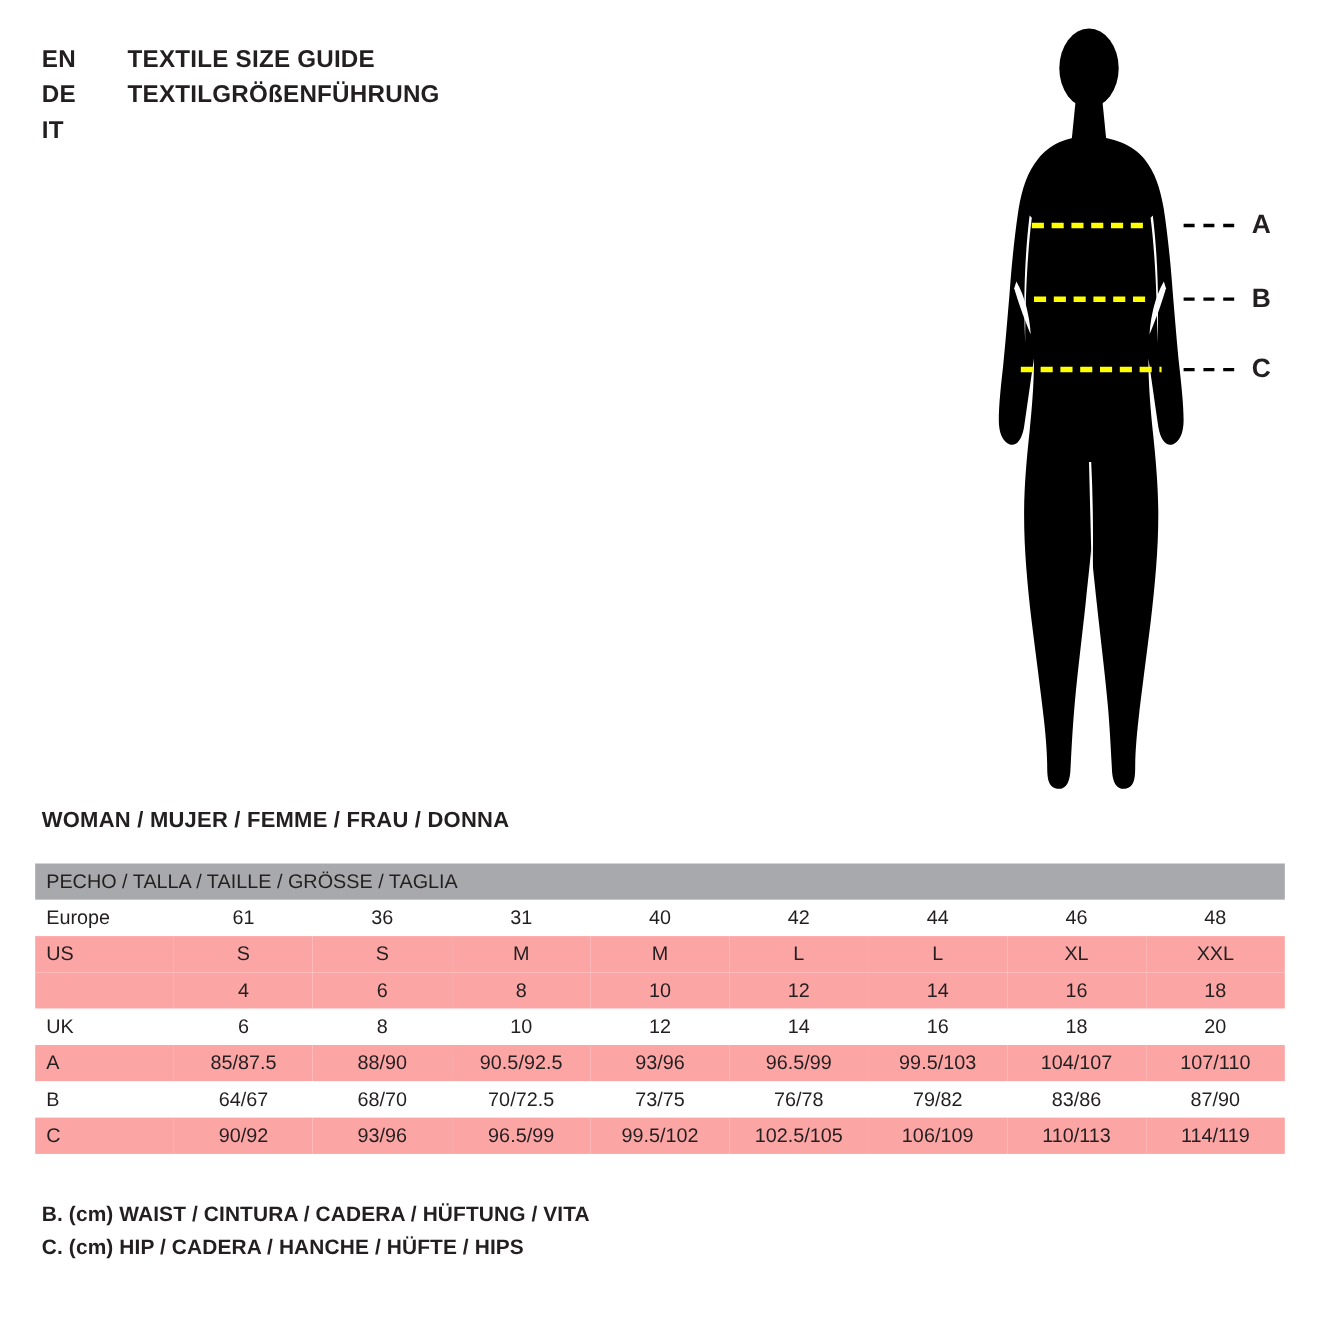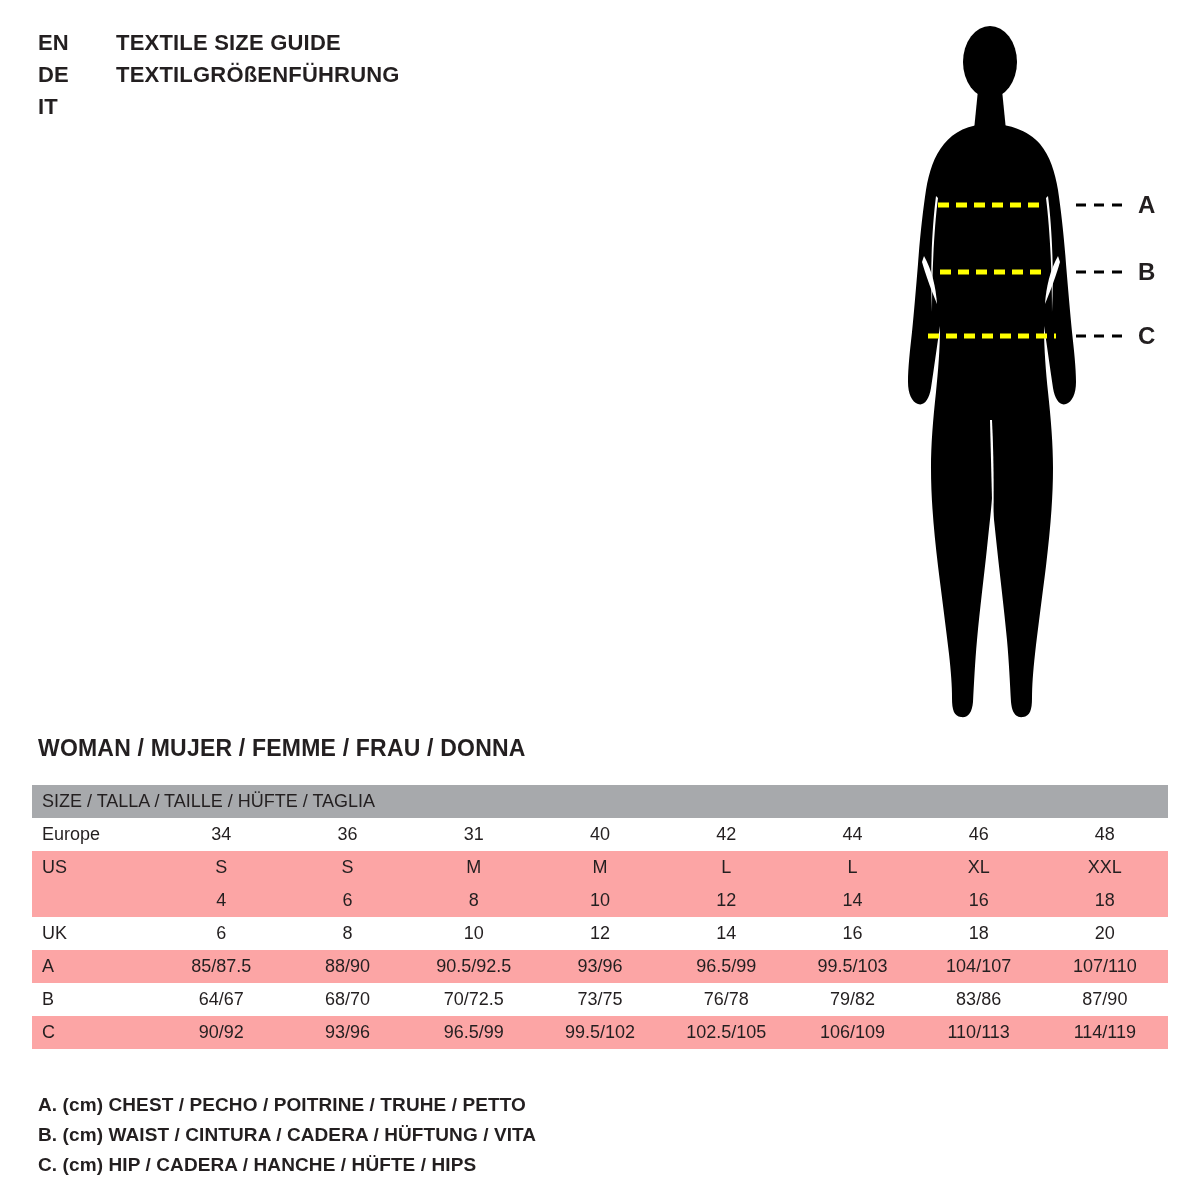--- a/index.html
+++ b/index.html
@@ -28,39 +28,40 @@
     align-items: baseline;
     height: 32px;
     font-size: 22px;
     font-weight: bold;
     letter-spacing: 0.2px;
     white-space: nowrap;
   }
   .title-lang {
     width: 78px;
     flex: 0 0 78px;
+    margin-top: 11px;
   }
   .title-text { flex: 1 1 auto; }
 
   
   #figure {
     position: absolute;
     left: 880px;
     top: 20px;
     width: 300px;
     height: 720px;
   }
   #figure svg { display: block; }
 
   
   #section-label {
     position: absolute;
     left: 38px;
     top: 735px;
-    font-size: 23px;
+    font-size: 20px;
     font-weight: bold;
     letter-spacing: 0.2px;
   }
 
   
   #size-table {
     position: absolute;
     left: 32px;
     top: 785px;
     width: 1136px;
@@ -195,26 +196,26 @@
   <div style="position:absolute; left:258px; top:171px; font-size:24px; font-weight:bold;">A</div>
   <div style="position:absolute; left:258px; top:238px; font-size:24px; font-weight:bold;">B</div>
   <div style="position:absolute; left:258px; top:302px; font-size:24px; font-weight:bold;">C</div>
 </div>
 
 <div id="section-label">WOMAN / MUJER / FEMME / FRAU / DONNA</div>
 
 <table id="size-table">
   <tbody>
     <tr class="header">
-      <td colspan="9">SIZE / TALLA / TAILLE / HÜFTE / TAGLIA</td>
+      <td colspan="9">PECHO / TALLA / TAILLE / GRÖSSE / TAGLIA</td>
     </tr>
 
     <tr class="plain">
       <td class="rowhead">Europe</td>
-      <td>34</td>
+      <td>61</td>
       <td>36</td>
       <td>31</td>
       <td>40</td>
       <td>42</td>
       <td>44</td>
       <td>46</td>
       <td>48</td>
     </tr>
 
     <tr class="shade">
@@ -285,16 +286,15 @@
       <td>99.5/102</td>
       <td>102.5/105</td>
       <td>106/109</td>
       <td>110/113</td>
       <td>114/119</td>
     </tr>
   </tbody>
 </table>
 
 <div id="legend">
-  <div class="legend-row">A. (cm) CHEST / PECHO / POITRINE / TRUHE / PETTO</div>
   <div class="legend-row">B. (cm) WAIST / CINTURA / CADERA / HÜFTUNG / VITA</div>
   <div class="legend-row">C. (cm) HIP / CADERA / HANCHE / HÜFTE / HIPS</div>
 </div>
 
 </body></html>

